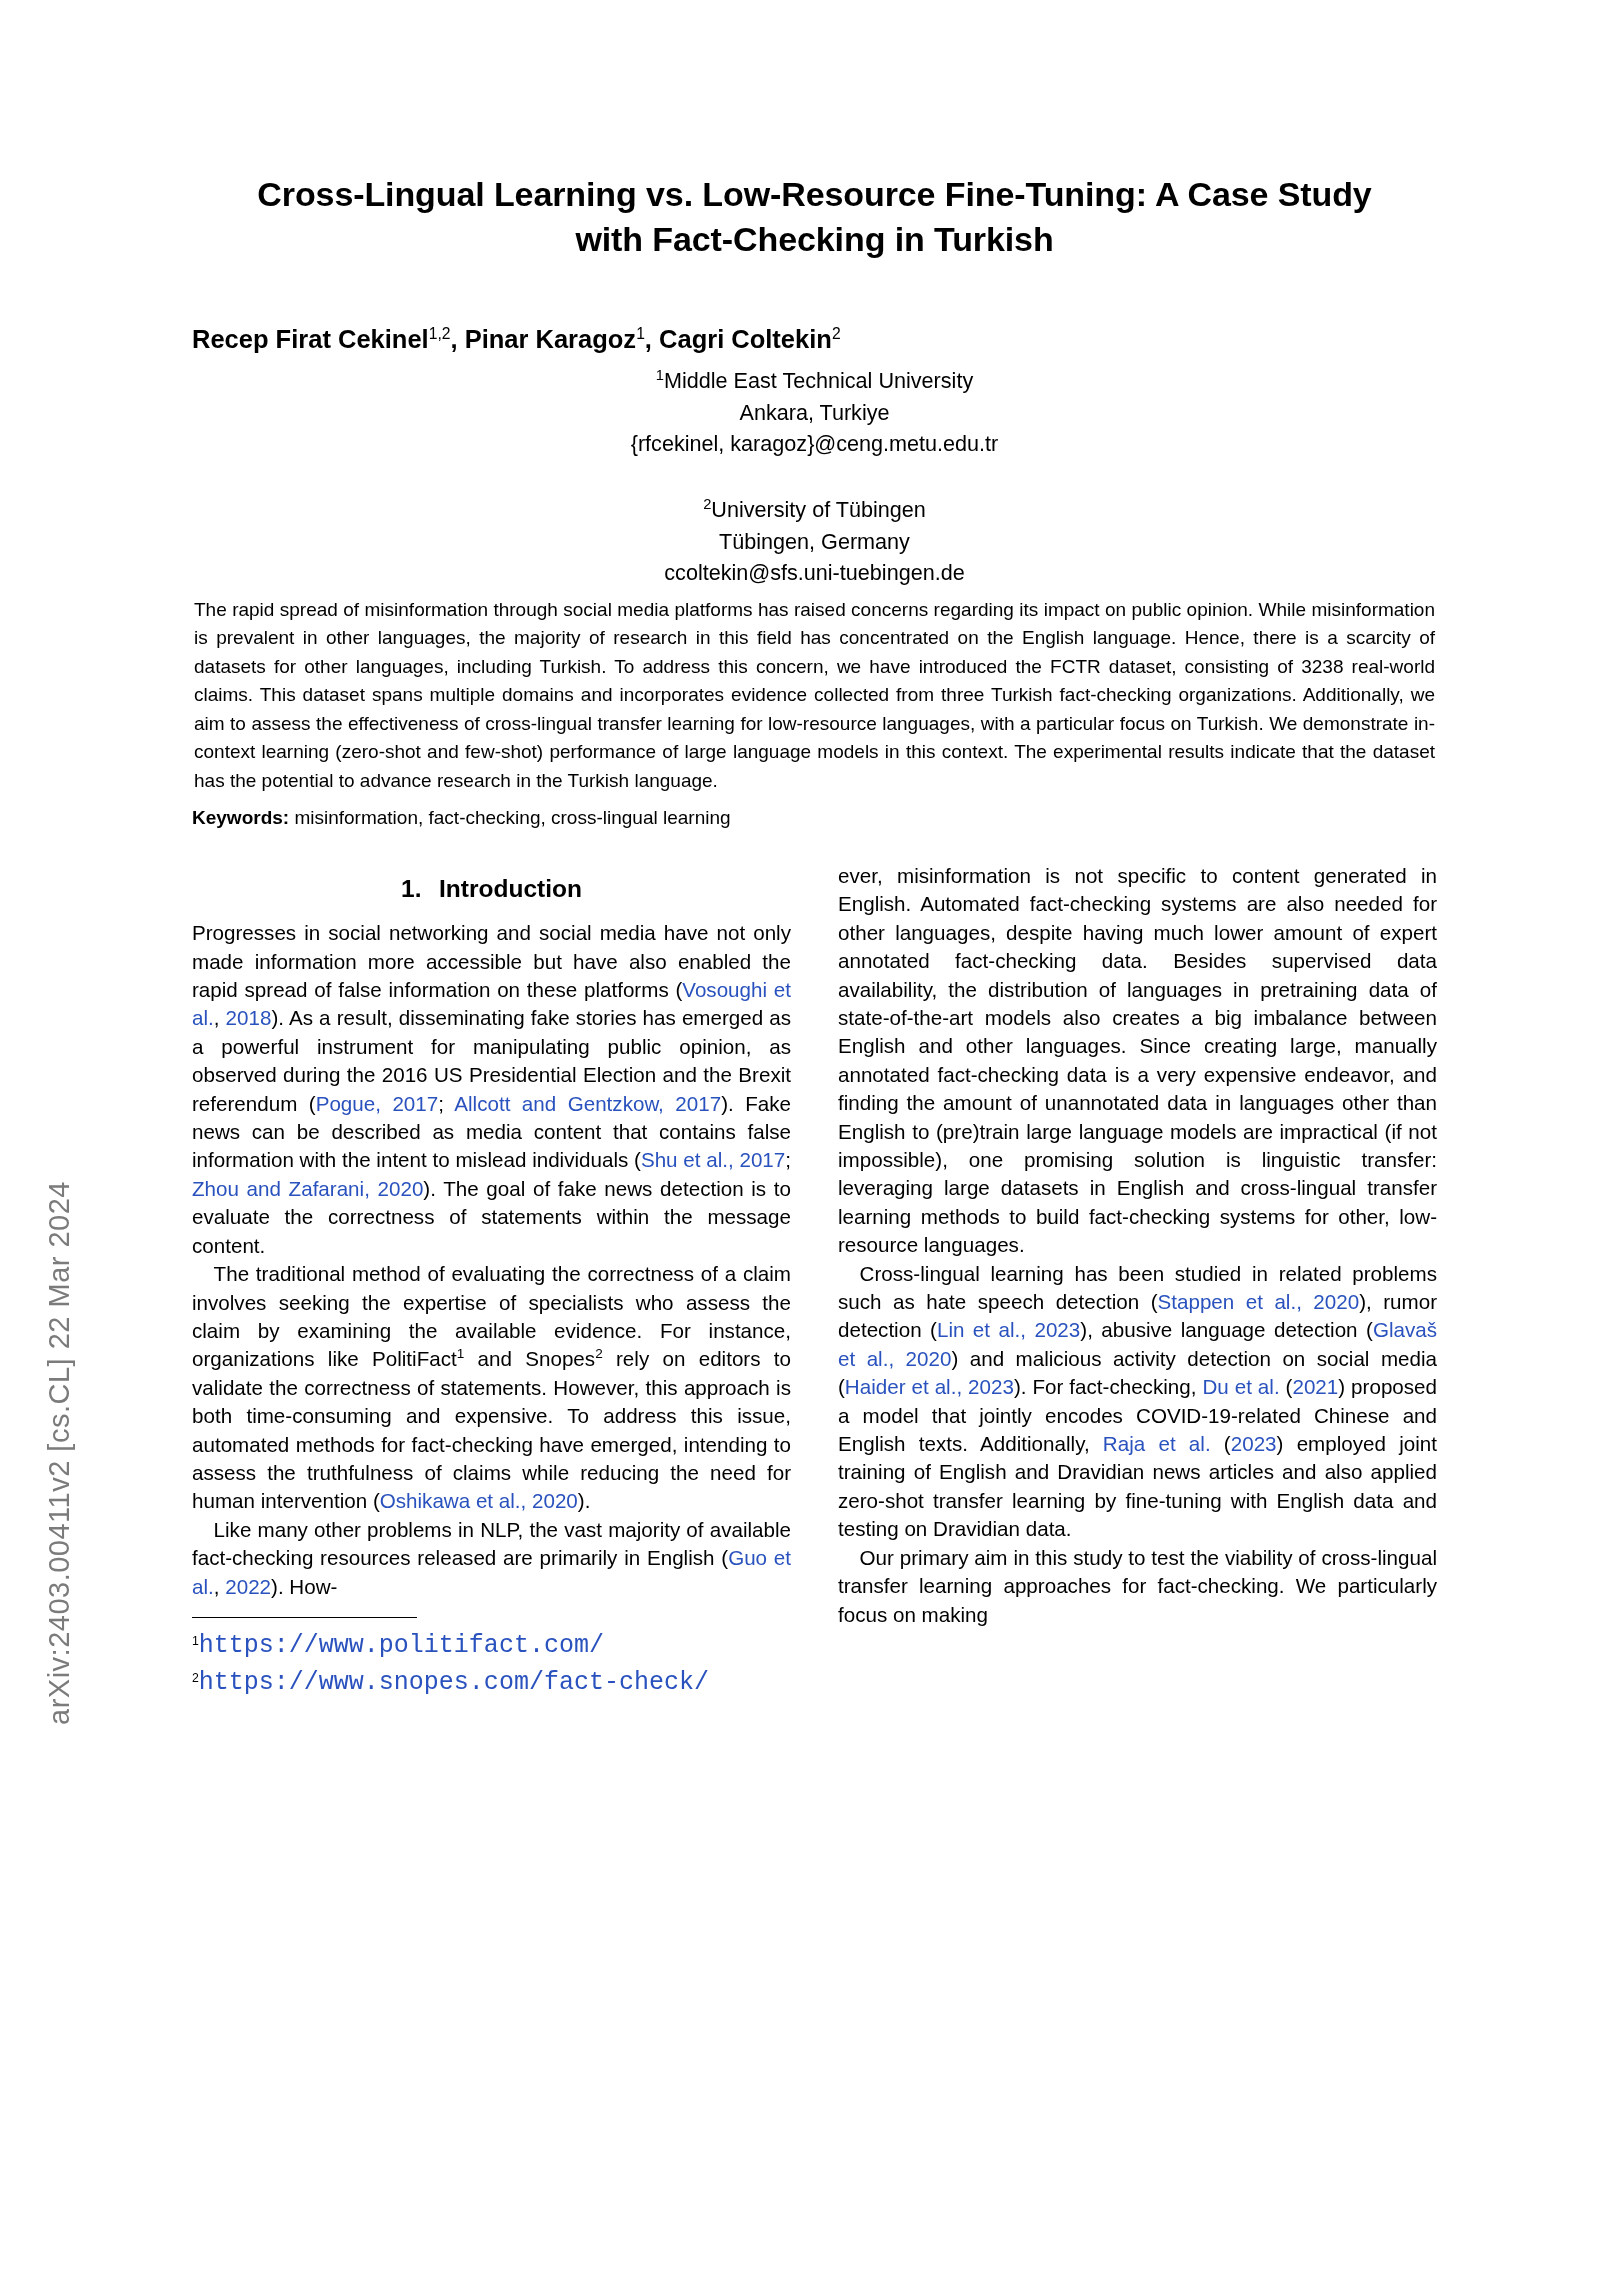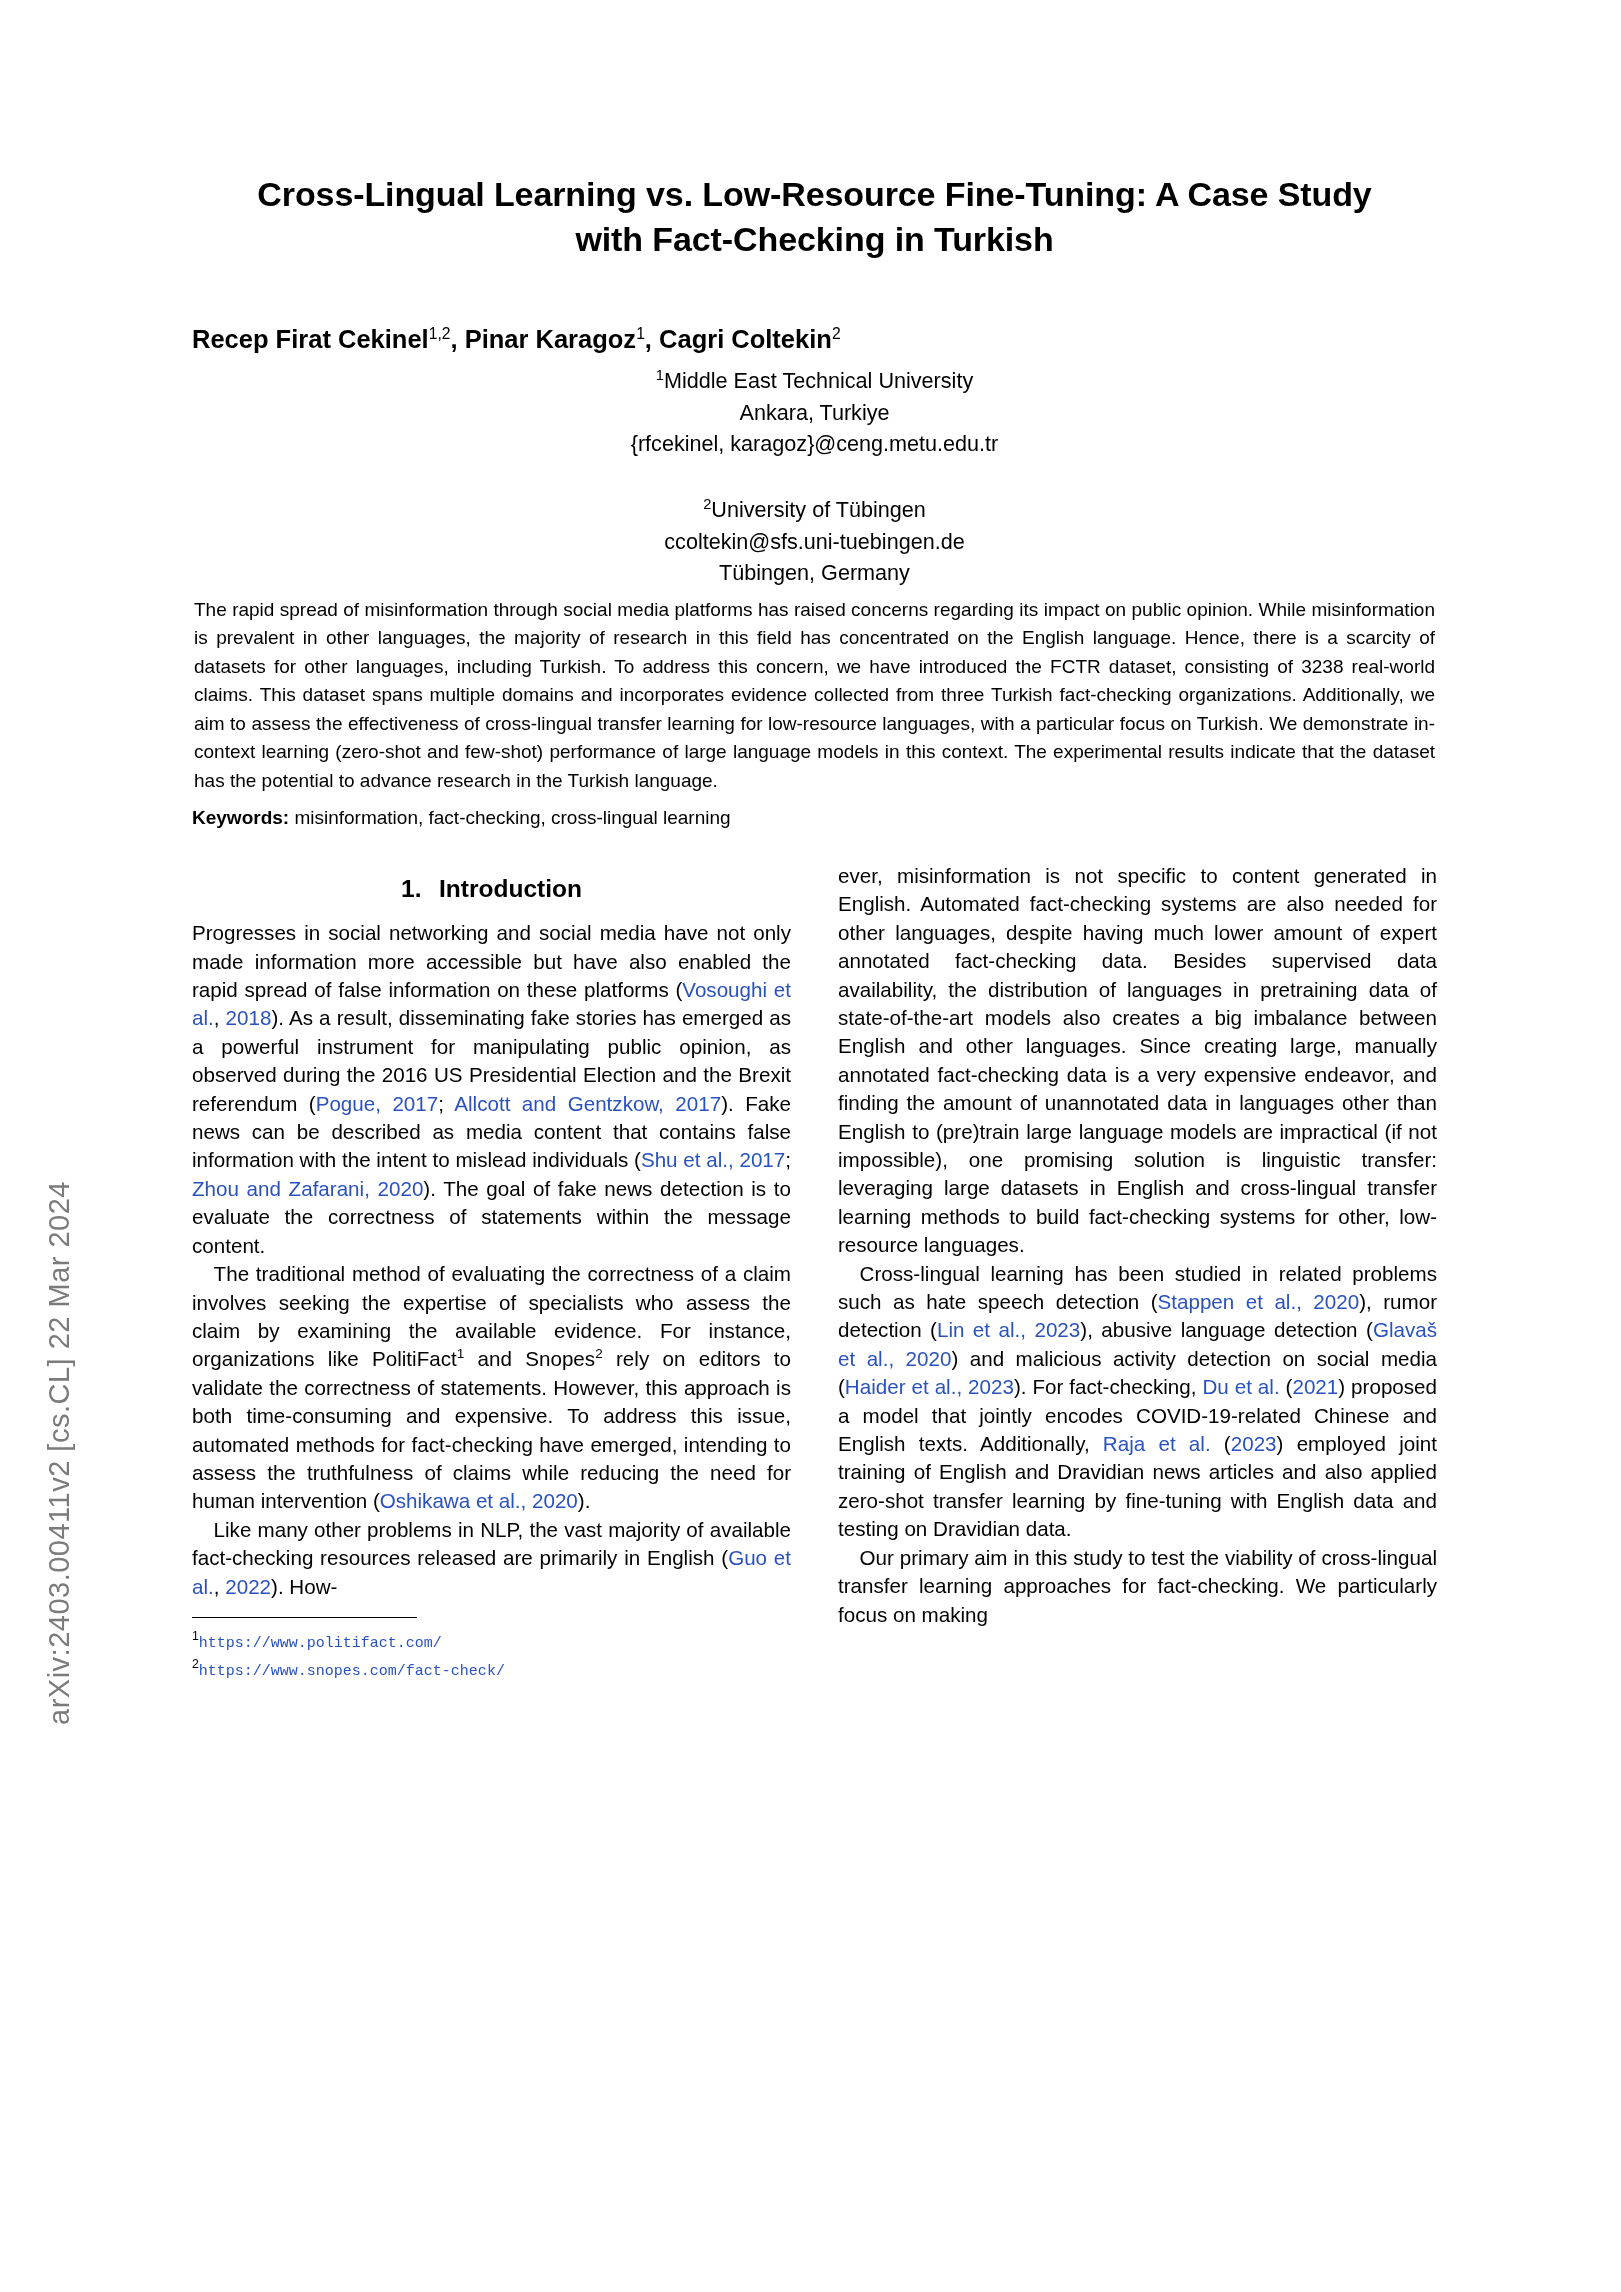--- a/index.html
+++ b/index.html
@@ -107,21 +107,21 @@
   .section-head .num { margin-right: 17.6px; }
   p.para {
     margin: 0;
     text-indent: 21.6px;
   }
   p.para.first { text-indent: 0; }
   .cite { color: #2a52be; }
   .link {
     color: #2a52be;
     font-family: "Liberation Mono", monospace;
-    font-size: 15px;
+    font-size: 25px;
   }
   sup { font-size: 0.66em; vertical-align: super; line-height: 0; }
   .footnote-rule {
     width: 225px;
     height: 1.3px;
     background: #000;
     margin: 15.7px 0 8.8px 0;
   }
   .footnotes { font-size: 18.6px; line-height: 1.5; }
   .footnotes .fn { white-space: nowrap; }
@@ -142,22 +142,22 @@
     <div class="authors"><span>Recep Firat Cekinel</span><sup>1,2</sup><span>, Pinar Karagoz</span><sup>1</sup><span>, Cagri Coltekin</span><sup>2</sup></div>
 
     <div class="affil">
       <div><sup>1</sup><span>Middle East Technical University</span></div>
       <div>Ankara, Turkiye</div>
       <div>{rfcekinel, karagoz}@ceng.metu.edu.tr</div>
     </div>
 
     <div class="affil affil-block2">
       <div><sup>2</sup><span>University of Tübingen</span></div>
+      <div>Tübingen, Germany</div>
       <div>ccoltekin@sfs.uni-tuebingen.de</div>
-      <div>Tübingen, Germany</div>
     </div>
 
     <div class="abstract-body">The rapid spread of misinformation through social media platforms has raised concerns regarding its impact on public opinion. While misinformation is prevalent in other languages, the majority of research in this field has concentrated on the English language. Hence, there is a scarcity of datasets for other languages, including Turkish. To address this concern, we have introduced the FCTR dataset, consisting of 3238 real-world claims. This dataset spans multiple domains and incorporates evidence collected from three Turkish fact-checking organizations. Additionally, we aim to assess the effectiveness of cross-lingual transfer learning for low-resource languages, with a particular focus on Turkish. We demonstrate in-context learning (zero-shot and few-shot) performance of large language models in this context. The experimental results indicate that the dataset has the potential to advance research in the Turkish language.</div>
 
     <div class="keywords"><b>Keywords:</b><span> misinformation, fact-checking, cross-lingual learning</span></div>
 
     <div class="columns">
 
       <div class="col">
         <div class="col-left-inner">

